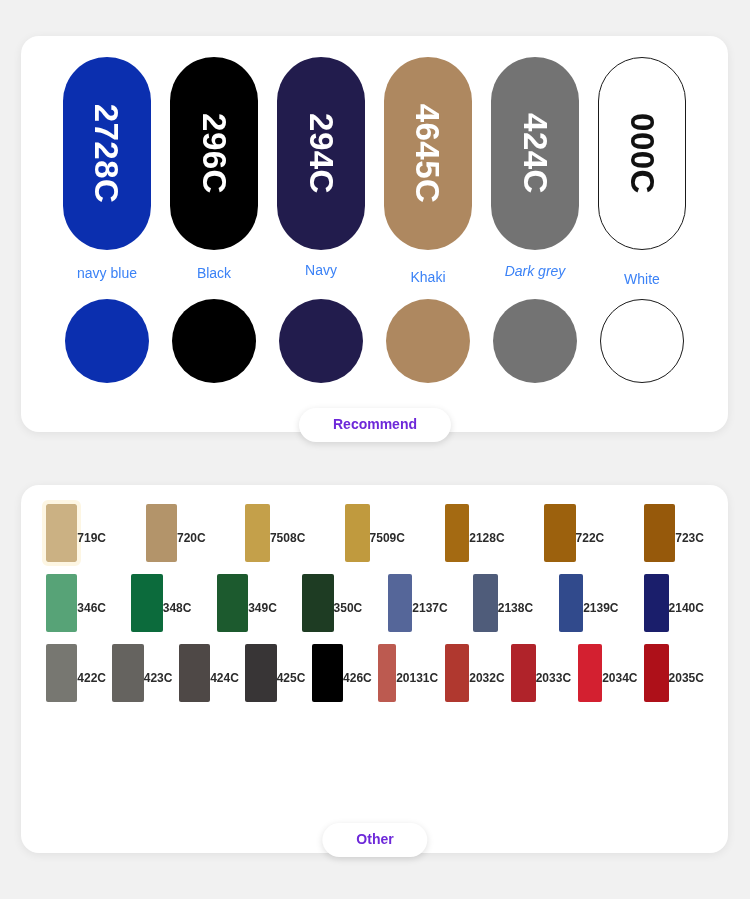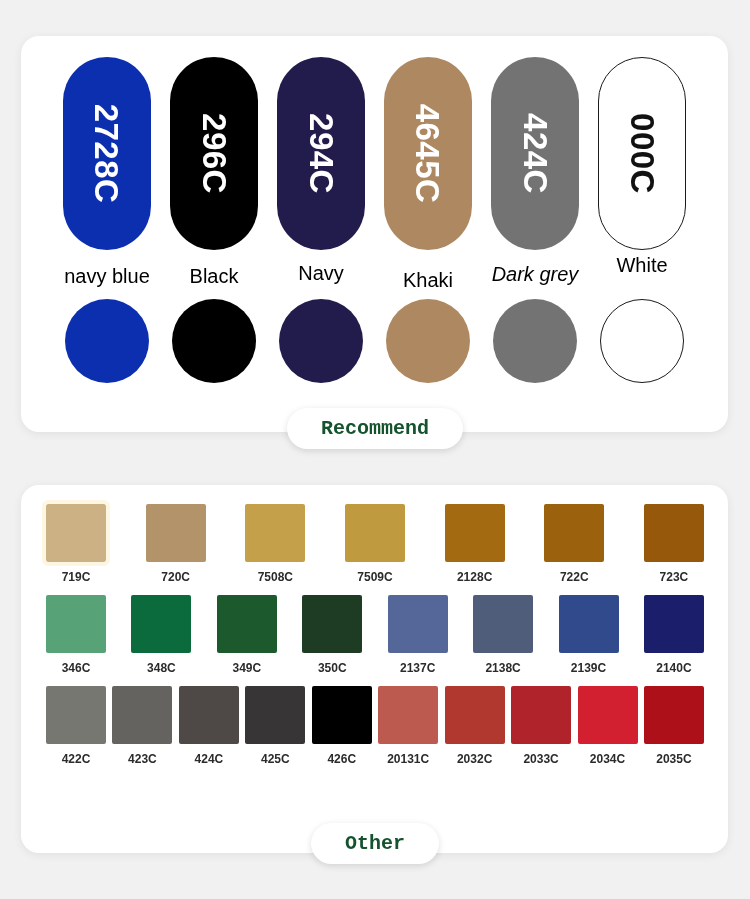--- a/index.html
+++ b/index.html
@@ -47,26 +47,25 @@
 
   
   .section-badge {
     position: absolute;
     left: 50%;
     transform: translateX(-50%);
     background: #ffffff;
     border-radius: 22px;
     box-shadow: 0 2px 7px rgba(0,0,0,0.13);
     padding: 8px 34px;
-    font-size: 20px;
+    font-size: 14px;
     font-weight: bold;
-    color: #14532d;
+    color: #6d28d9;
     white-space: nowrap;
     line-height: 1.25;
-    font-family: Liberation Mono, monospace;
   }
 
   #recommend-badge { top: 408px; }
   #other-badge { top: 823px; }
 
   
   .pill-row {
     position: absolute;
     left: 40px;
     top: 21px;
@@ -100,22 +99,22 @@
   .pill-code {
     transform: rotate(90deg);
     font-size: 33px;
     font-weight: bold;
     letter-spacing: 0.5px;
     white-space: nowrap;
     line-height: 1;
   }
 
   .pill-name {
-    font-size: 20px;
-    color: #000000;
+    font-size: 14px;
+    color: #3b82f6;
     white-space: nowrap;
     line-height: 1;
   }
 
   
   .circle-row {
     position: absolute;
     left: 40px;
     top: 263px;
     width: 627px;
@@ -150,21 +149,21 @@
 
   .swatch-row {
     display: flex;
     justify-content: space-between;
     margin-bottom: 12px;
   }
 
   .swatch-cell {
     width: 60px;
     display: flex;
-    flex-direction: column;
+    flex-direction: row;
     align-items: center;
   }
 
   .swatch {
     width: 60px;
     height: 58px;
     border-radius: 2px;
   }
 
   .swatch-cell.selected .swatch {
@@ -216,21 +215,21 @@
         <div class="pill-cell">
           <div class="pill" style="background: rgb(115, 115, 115);">
             <span class="pill-code" style="color: rgb(255, 255, 255);">424C</span>
           </div>
           <div class="pill-name" style="margin-top: 14px; font-style: italic;">Dark grey</div>
         </div>
         <div class="pill-cell">
           <div class="pill outlined" style="background: rgb(255, 255, 255);">
             <span class="pill-code" style="color: rgb(17, 17, 17);">000C</span>
           </div>
-          <div class="pill-name" style="margin-top: 5px;">White</div>
+          <div class="pill-name" style="margin-top: 22px;">White</div>
         </div>
       </div>
     <div class="circle-row" id="circle-row">
         <div class="circle-cell">
           <div class="circle" title="2728C" style="background: rgb(11, 47, 175);"></div>
         </div>
         <div class="circle-cell">
           <div class="circle" title="296C" style="background: rgb(0, 0, 0);"></div>
         </div>
         <div class="circle-cell">

